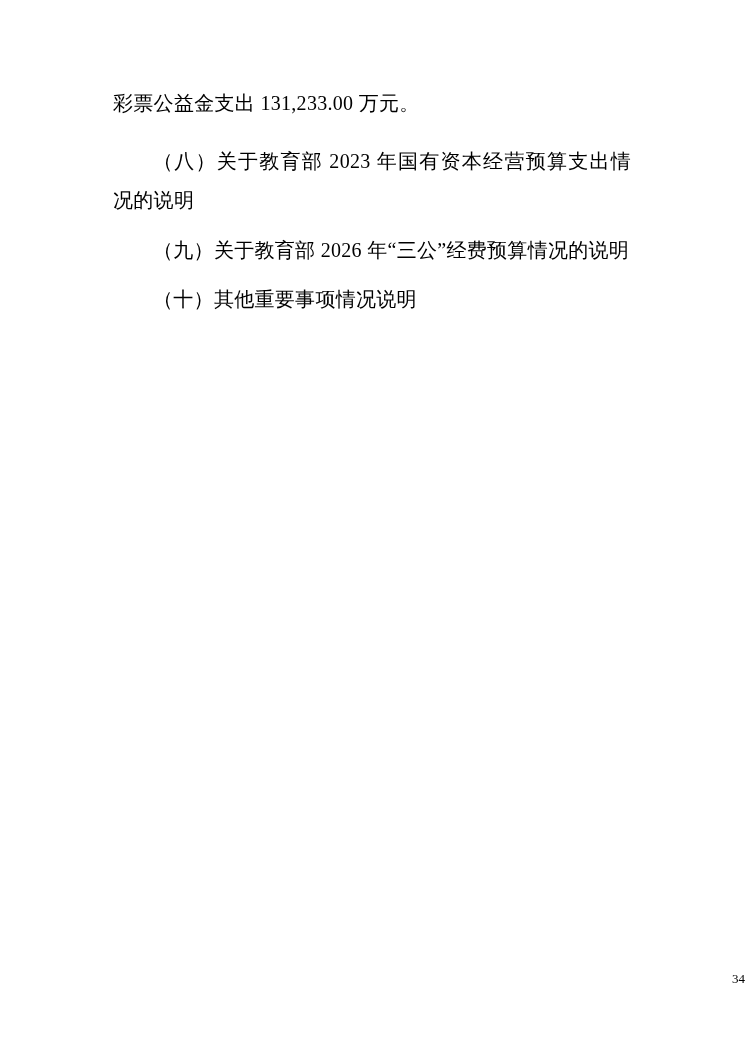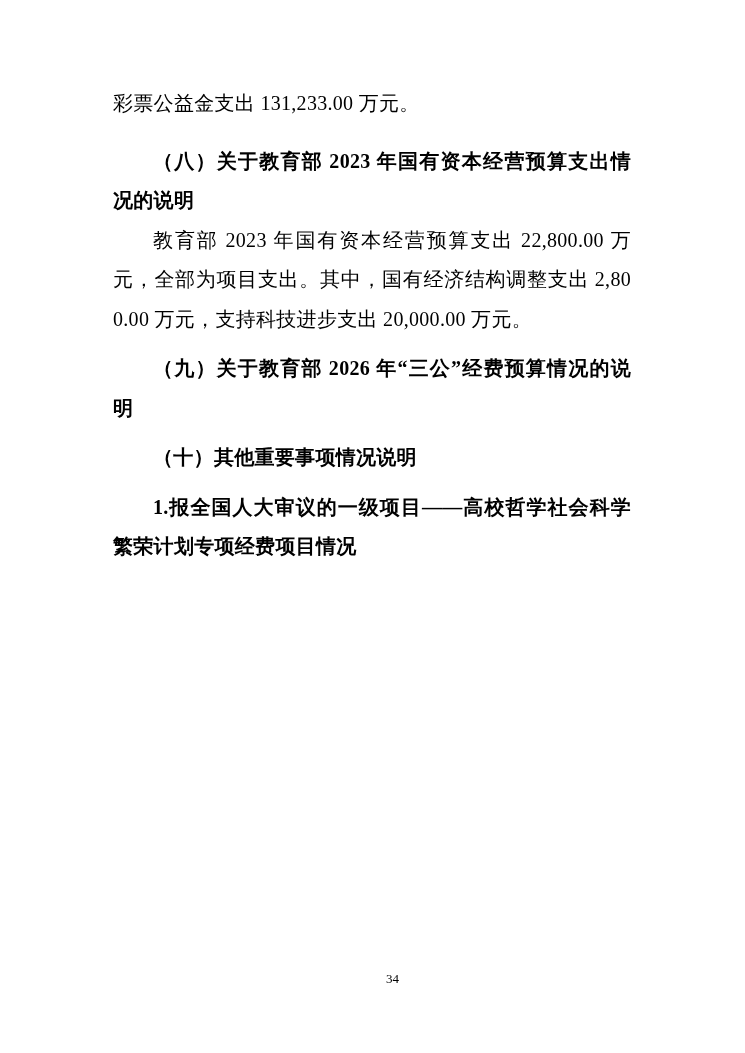--- a/index.html
+++ b/index.html
@@ -28,57 +28,55 @@
     letter-spacing: 0.3px;
     word-break: break-all;
   }
   .indent {
     text-indent: 2em;
   }
   .noindent {
     text-indent: 0;
   }
   .heading {
-    font-weight: bold;
+    font-weight: normal;
     margin-top: 10px;
   }
   .heading-first {
     margin-top: 18px;
   }
   .footer {
     position: absolute;
     left: 0;
     right: 0;
     bottom: 74px;
-    text-align: center;
+    text-align: right;
     padding-left: 40px;
   }
   .pagenum {
     font-size: 13px;
     font-family: "Liberation Serif", "DejaVu Serif", serif;
     color: #000000;
   }
 </style>
 </head>
 <body>
 
 <div class="page">
 
   <p class="para noindent">彩票公益金支出 131,233.00 万元。</p>
 
   <p class="para indent heading heading-first">（八）关于教育部 2023 年国有资本经营预算支出情况的说明</p>
 
-  <p class="para indent">教育部 2023 年国有资本经营预算支出 22,800.00 万元，全部为项目支出。其中，国有经济结构调整支出 2,800.00 万元，支持科技进步支出 20,000.00 万元。</p>
 
   <p class="para indent heading">（九）关于教育部 2026 年“三公”经费预算情况的说明</p>
 
 
   <p class="para indent heading">（十）其他重要事项情况说明</p>
 
-  <p class="para indent heading">1.报全国人大审议的一级项目——高校哲学社会科学繁荣计划专项经费项目情况</p>
 
 
 
   <div class="footer">
     <span class="pagenum">34</span>
   </div>
 
 </div>
 
 </body></html>

